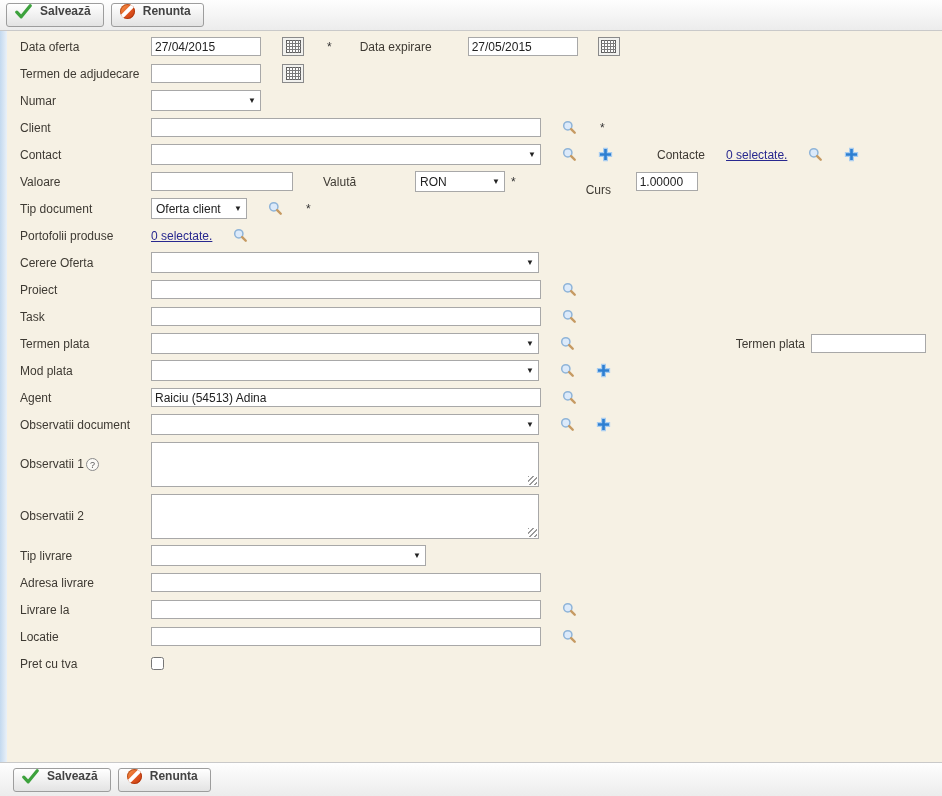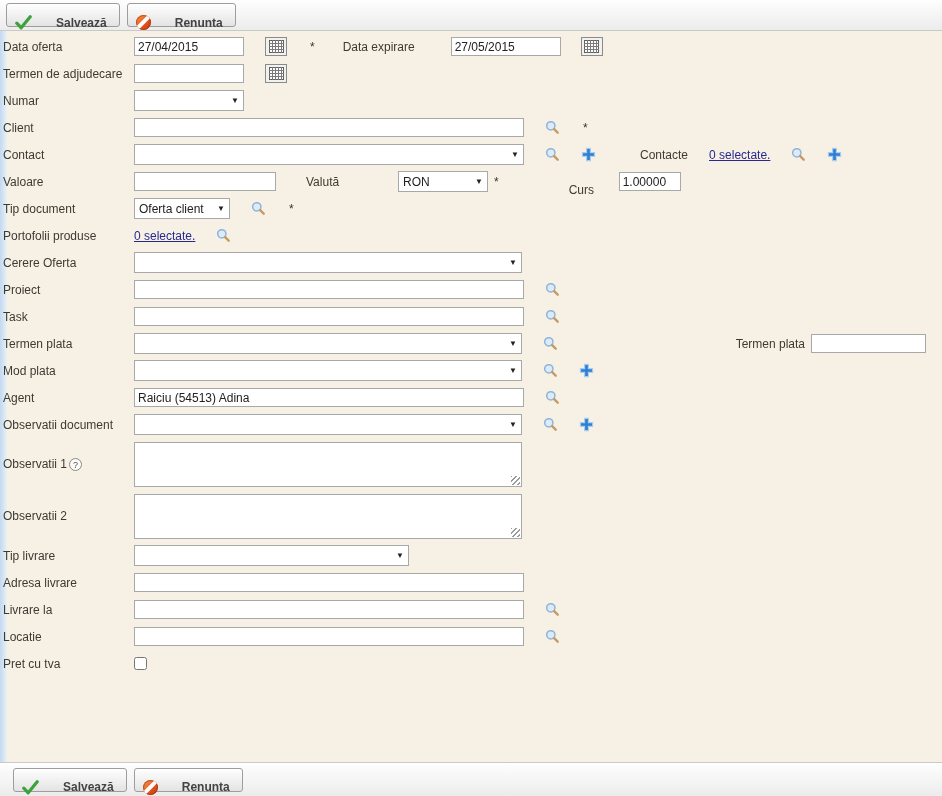--- a/index.html
+++ b/index.html
@@ -17,37 +17,37 @@
   .toolbar {
     height:31px; background:linear-gradient(#fefefe,#ececec);
     border-bottom:1px solid #c9c9c9; display:flex; align-items:center;
     gap:7px; padding:0 6px; position:relative; z-index:2;
   }
   .toolbar.bottom {
     position:absolute; left:0; right:0; bottom:0; height:34px;
     border-bottom:none; border-top:1px solid #c9c9c9; padding-left:13px;
   }
   .btn {
-    display:inline-flex; align-items:center; gap:24px; height:24px;
-    padding:15px 12px 0 8px; border:1px solid #9d9d9d; border-radius:3px;
+    display:inline-flex; align-items:flex-start; gap:8px; height:24px;
+    padding:0 12px 0 8px; border:1px solid #9d9d9d; border-radius:3px;
     background:linear-gradient(#ffffff,#e3e3e3); color:#434343;
     font-weight:bold; font-size:12px; cursor:pointer;
   }
   .cancel-icon {
     width:15px; height:15px; border-radius:50%; position:relative; overflow:hidden;
     background:linear-gradient(135deg,#f7a050 0%,#e2551f 55%,#c23a10 100%);
     box-shadow:inset 0 0 0 1px rgba(150,40,0,.55); flex:none;
   }
   .cancel-icon::after {
     content:""; position:absolute; left:-3px; right:-3px; top:5px; height:4px;
     background:#fff; transform:rotate(-45deg);
   }
   
   .form { padding-top:2px; position:relative; z-index:1; }
-  .row { display:flex; align-items:center; height:27px; padding-left:3px; }
+  .row { display:flex; align-items:center; height:27px; padding-left:20px; }
   .row.ta-row { height:52px; }
   .lbl { width:131px; flex:none; }
   .lbl2 { width:88px; flex:none; }
   .ctl { display:flex; align-items:center; gap:21px; }
   .ti {
     height:19px; border:1px solid #a8a8a8; background:#fff; color:#222;
     padding:1px 3px; font:inherit; outline:none;
   }
   .sel {
     height:21px; border:1px solid #a8a8a8; background:#fff; color:#222;

